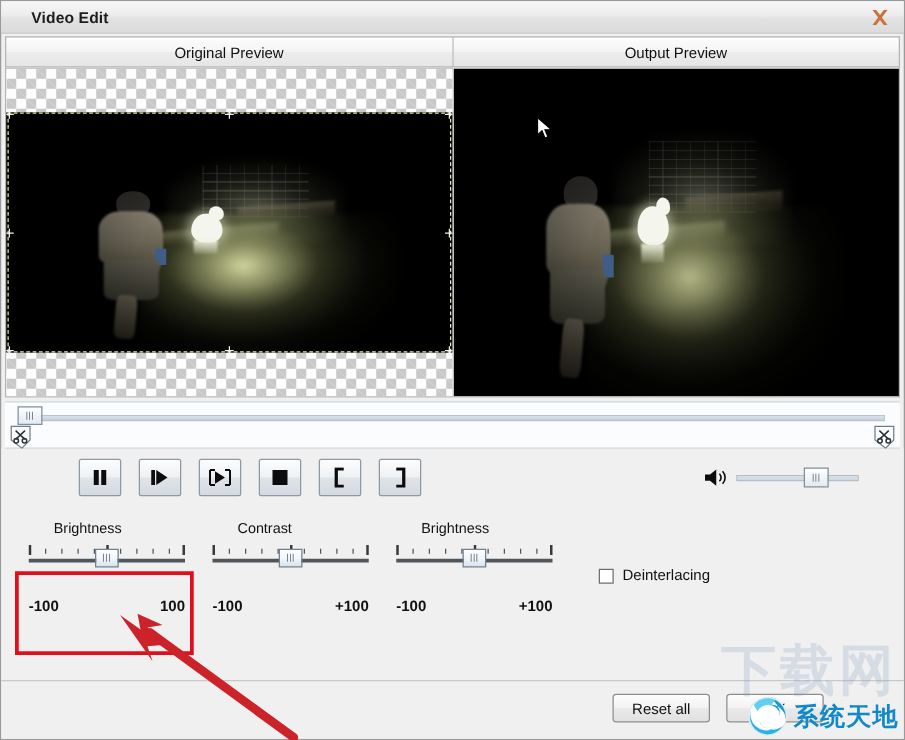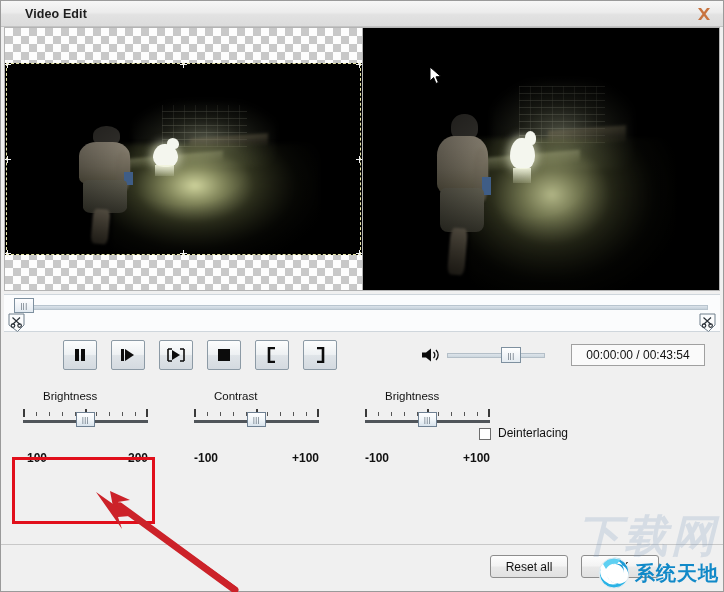--- a/index.html
+++ b/index.html
@@ -385,21 +385,20 @@
     flex: 1;
     position: relative;
     background: #f0f0f0;
     padding-top: 12px;
     box-sizing: border-box;
   }
   .sliders-row {
     display: flex;
     align-items: flex-start;
     padding-left: 22px;
-    gap: 24px;
   }
   .slider-group { width: 125px; margin-right: 22px; }
   .slider-group .sg-label {
     font-size: 11.5px;
     color: #111;
     margin-left: 20px;
     margin-bottom: 5px;
   }
   .sg-slider { position: relative; height: 24px; width: 125px; }
   .sg-ticks {
@@ -480,21 +479,20 @@
   .wm-faint {
     position: absolute;
     right: 6px; bottom: 26px;
     font-size: 44px;
     font-weight: bold;
     color: rgba(120,150,185,.22);
     letter-spacing: 3px;
     pointer-events: none;
     white-space: nowrap;
     font-family: "DejaVu Sans", sans-serif;
-    font-style: italic;
   }
   .wm-logo {
     position: absolute;
     right: 5px; bottom: 2px;
     display: flex; align-items: center;
     pointer-events: none;
   }
   .wm-logo-text {
     font-size: 20px;
     font-weight: bold;
@@ -522,20 +520,24 @@
 
   <div class="titlebar">
     <div class="title-text">Video Edit</div>
     <div class="close-btn">
       <svg width="18" height="16" viewBox="0 0 18 16">
         <path d="M3 2 L6 2 L9 6 L12 2 L15 2 L10.5 8 L15 14 L12 14 L9 10 L6 14 L3 14 L7.5 8 Z" fill="#c8733f"></path>
       </svg>
     </div>
   </div>
 
+  <div class="preview-head">
+    <div class="preview-head-cell">Original Preview</div>
+    <div class="preview-head-cell">Output Preview</div>
+  </div>
 
   <div class="previews">
 
     <div class="pane">
       <div class="checker"></div>
       <div class="video-frame orig-frame">
         <div class="scene">
           <div class="backwall"></div>
           <div class="wallbricks"></div>
           <div class="bench"></div>
@@ -654,21 +656,20 @@
         <path d="M12.5 5 A4 4 0 0 1 12.5 11" stroke="#0c0c0c" stroke-width="1.3" fill="none"></path>
         <path d="M15 3 A7 7 0 0 1 15 13" stroke="#0c0c0c" stroke-width="1.3" fill="none"></path>
       </svg>
     </div>
     <div class="vol-slider">
       <div class="vol-track"></div>
       <div class="vol-thumb">
         <span>|||</span>
       </div>
     </div>
-    <div class="time-box">00:00:00 / 00:43:54</div>
   </div>
 
 
   <div class="effect-panel">
     <div class="sliders-row">
 
       <div class="slider-group">
         <div class="sg-label">Brightness</div>
         <div class="sg-slider">
           <div class="sg-ticks">
@@ -684,21 +685,21 @@
             <i style="left:112px"></i>
               <i class="big" style="left:123px"></i>
           </div>
           <div class="sg-bar"></div>
           <div class="sg-thumb" style="left:53px">
             <span>|||</span>
           </div>
         </div>
         <div class="sg-minmax">
           <span>-100</span>
-          <span>200</span>
+          <span>100</span>
         </div>
       </div>
 
       <div class="slider-group">
         <div class="sg-label">Contrast</div>
         <div class="sg-slider">
           <div class="sg-ticks">
             <i class="big" style="left:0"></i>
               <i style="left:13px"></i>
               <i style="left:26px"></i>

